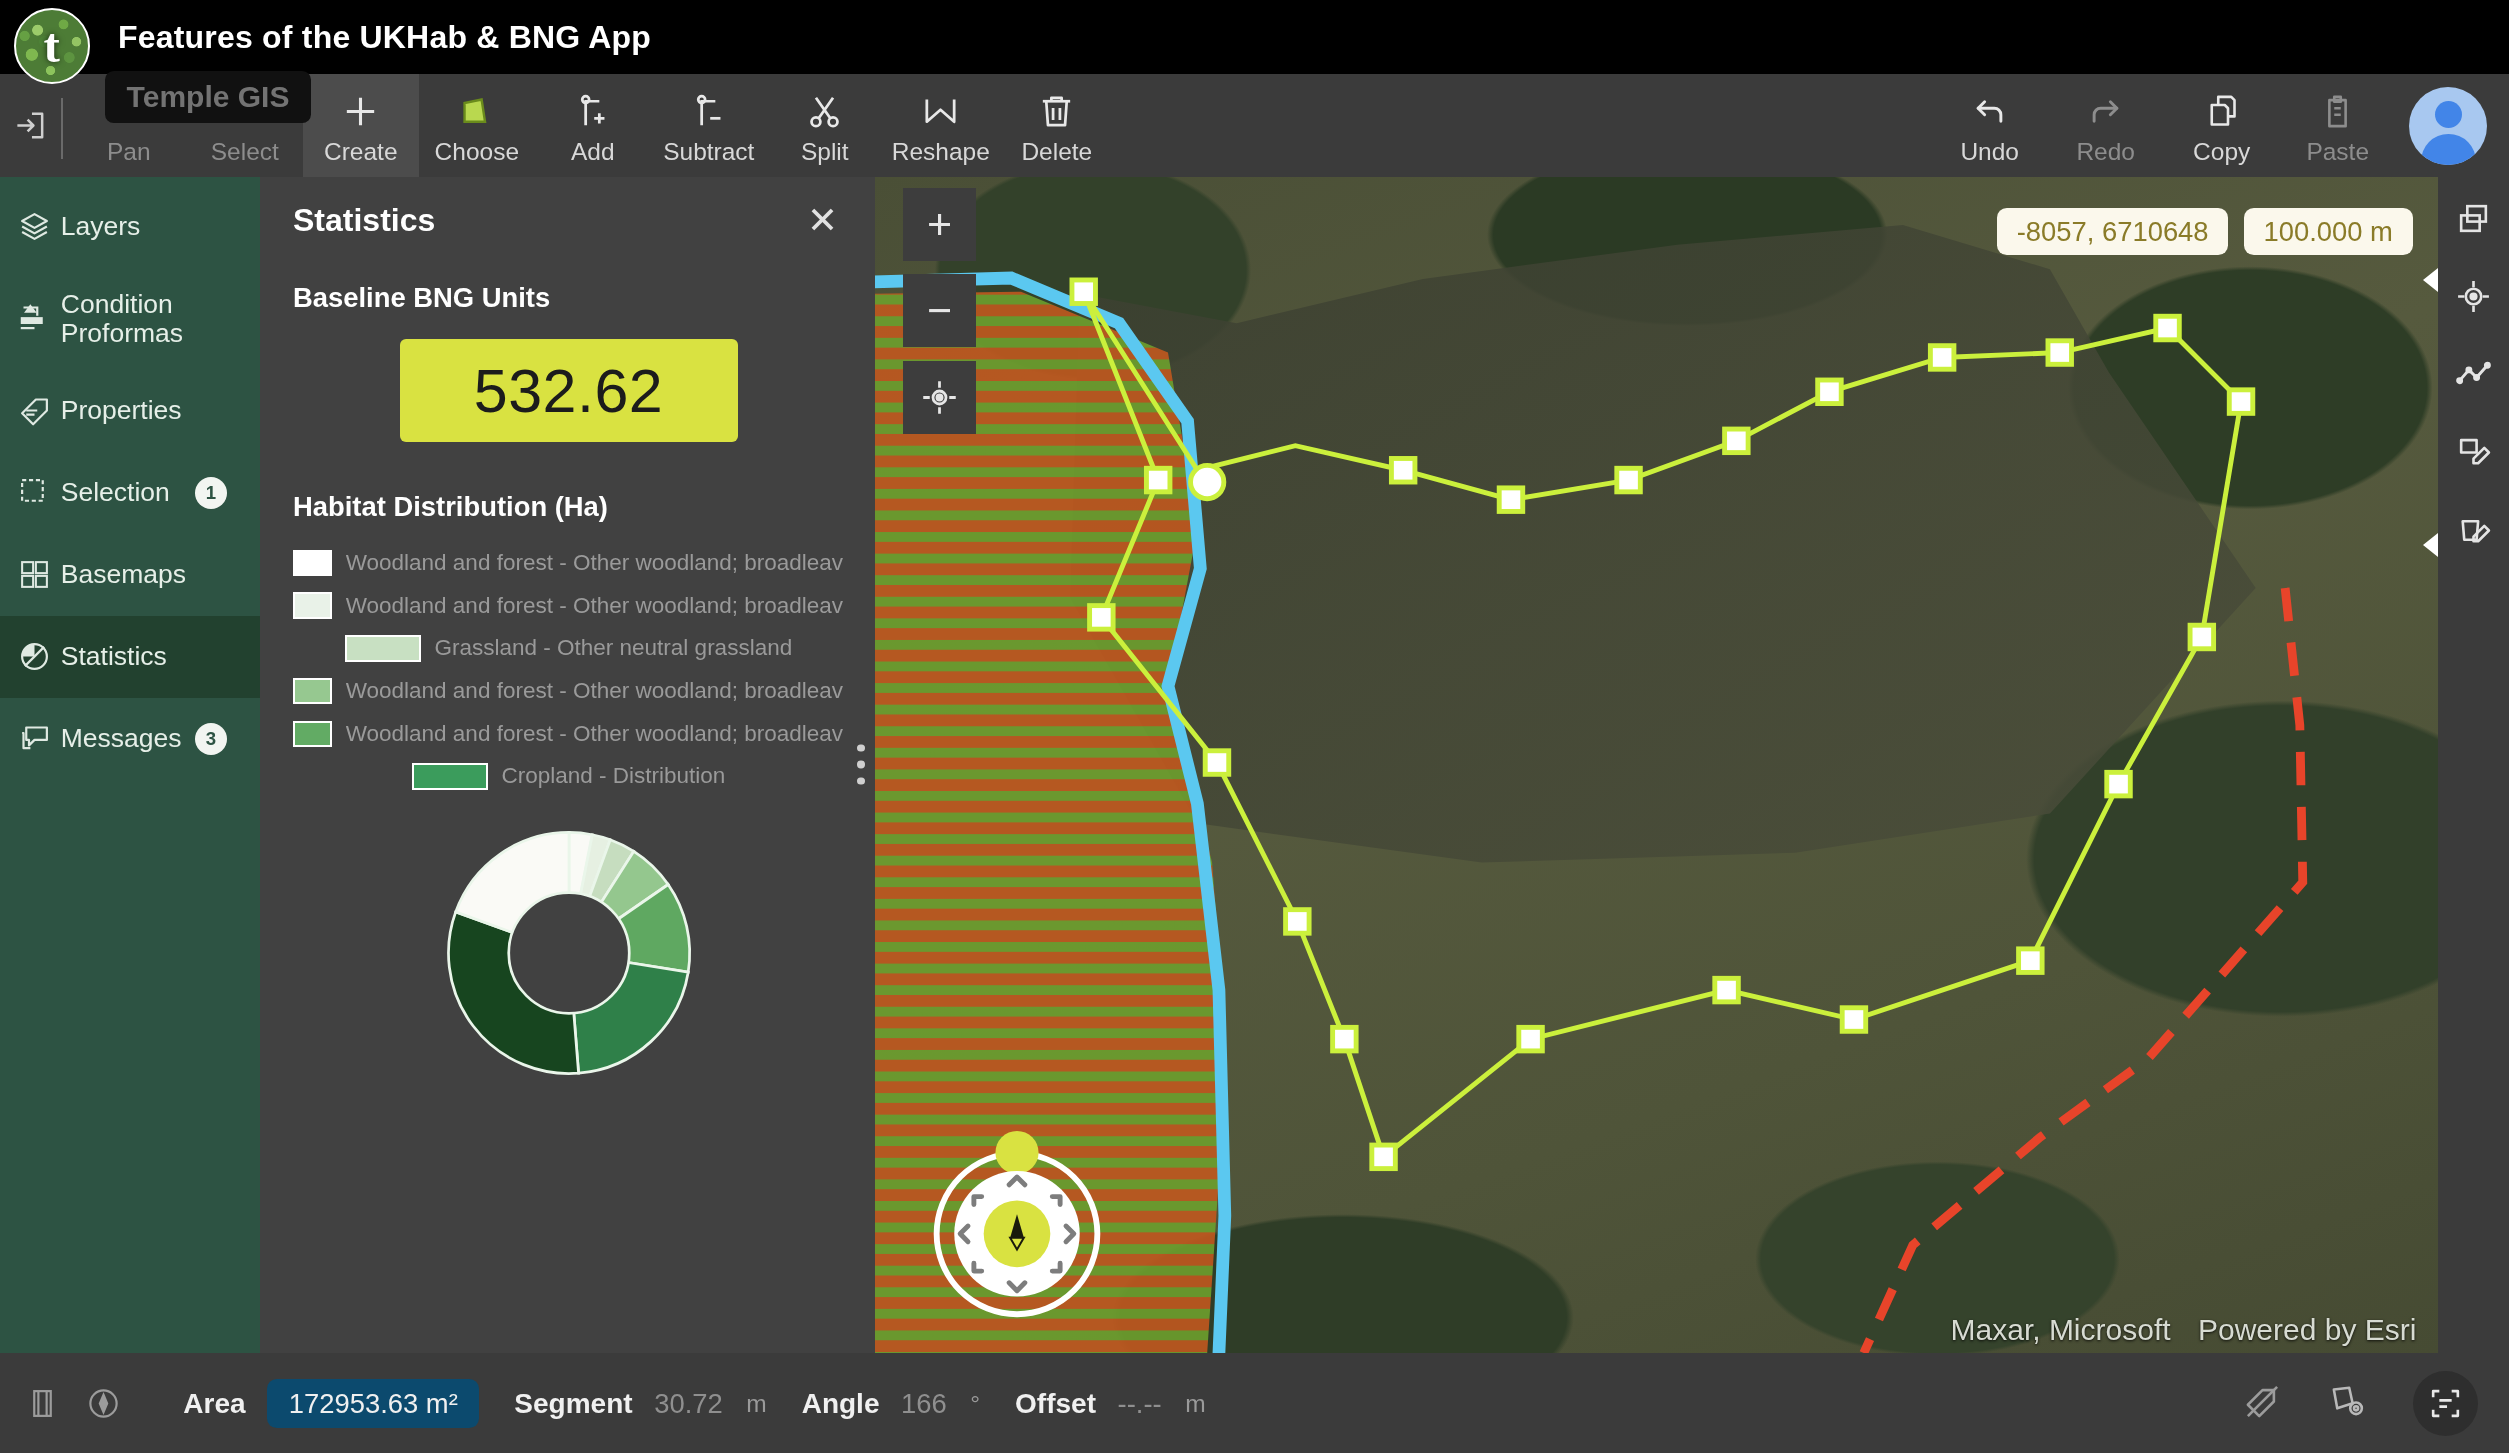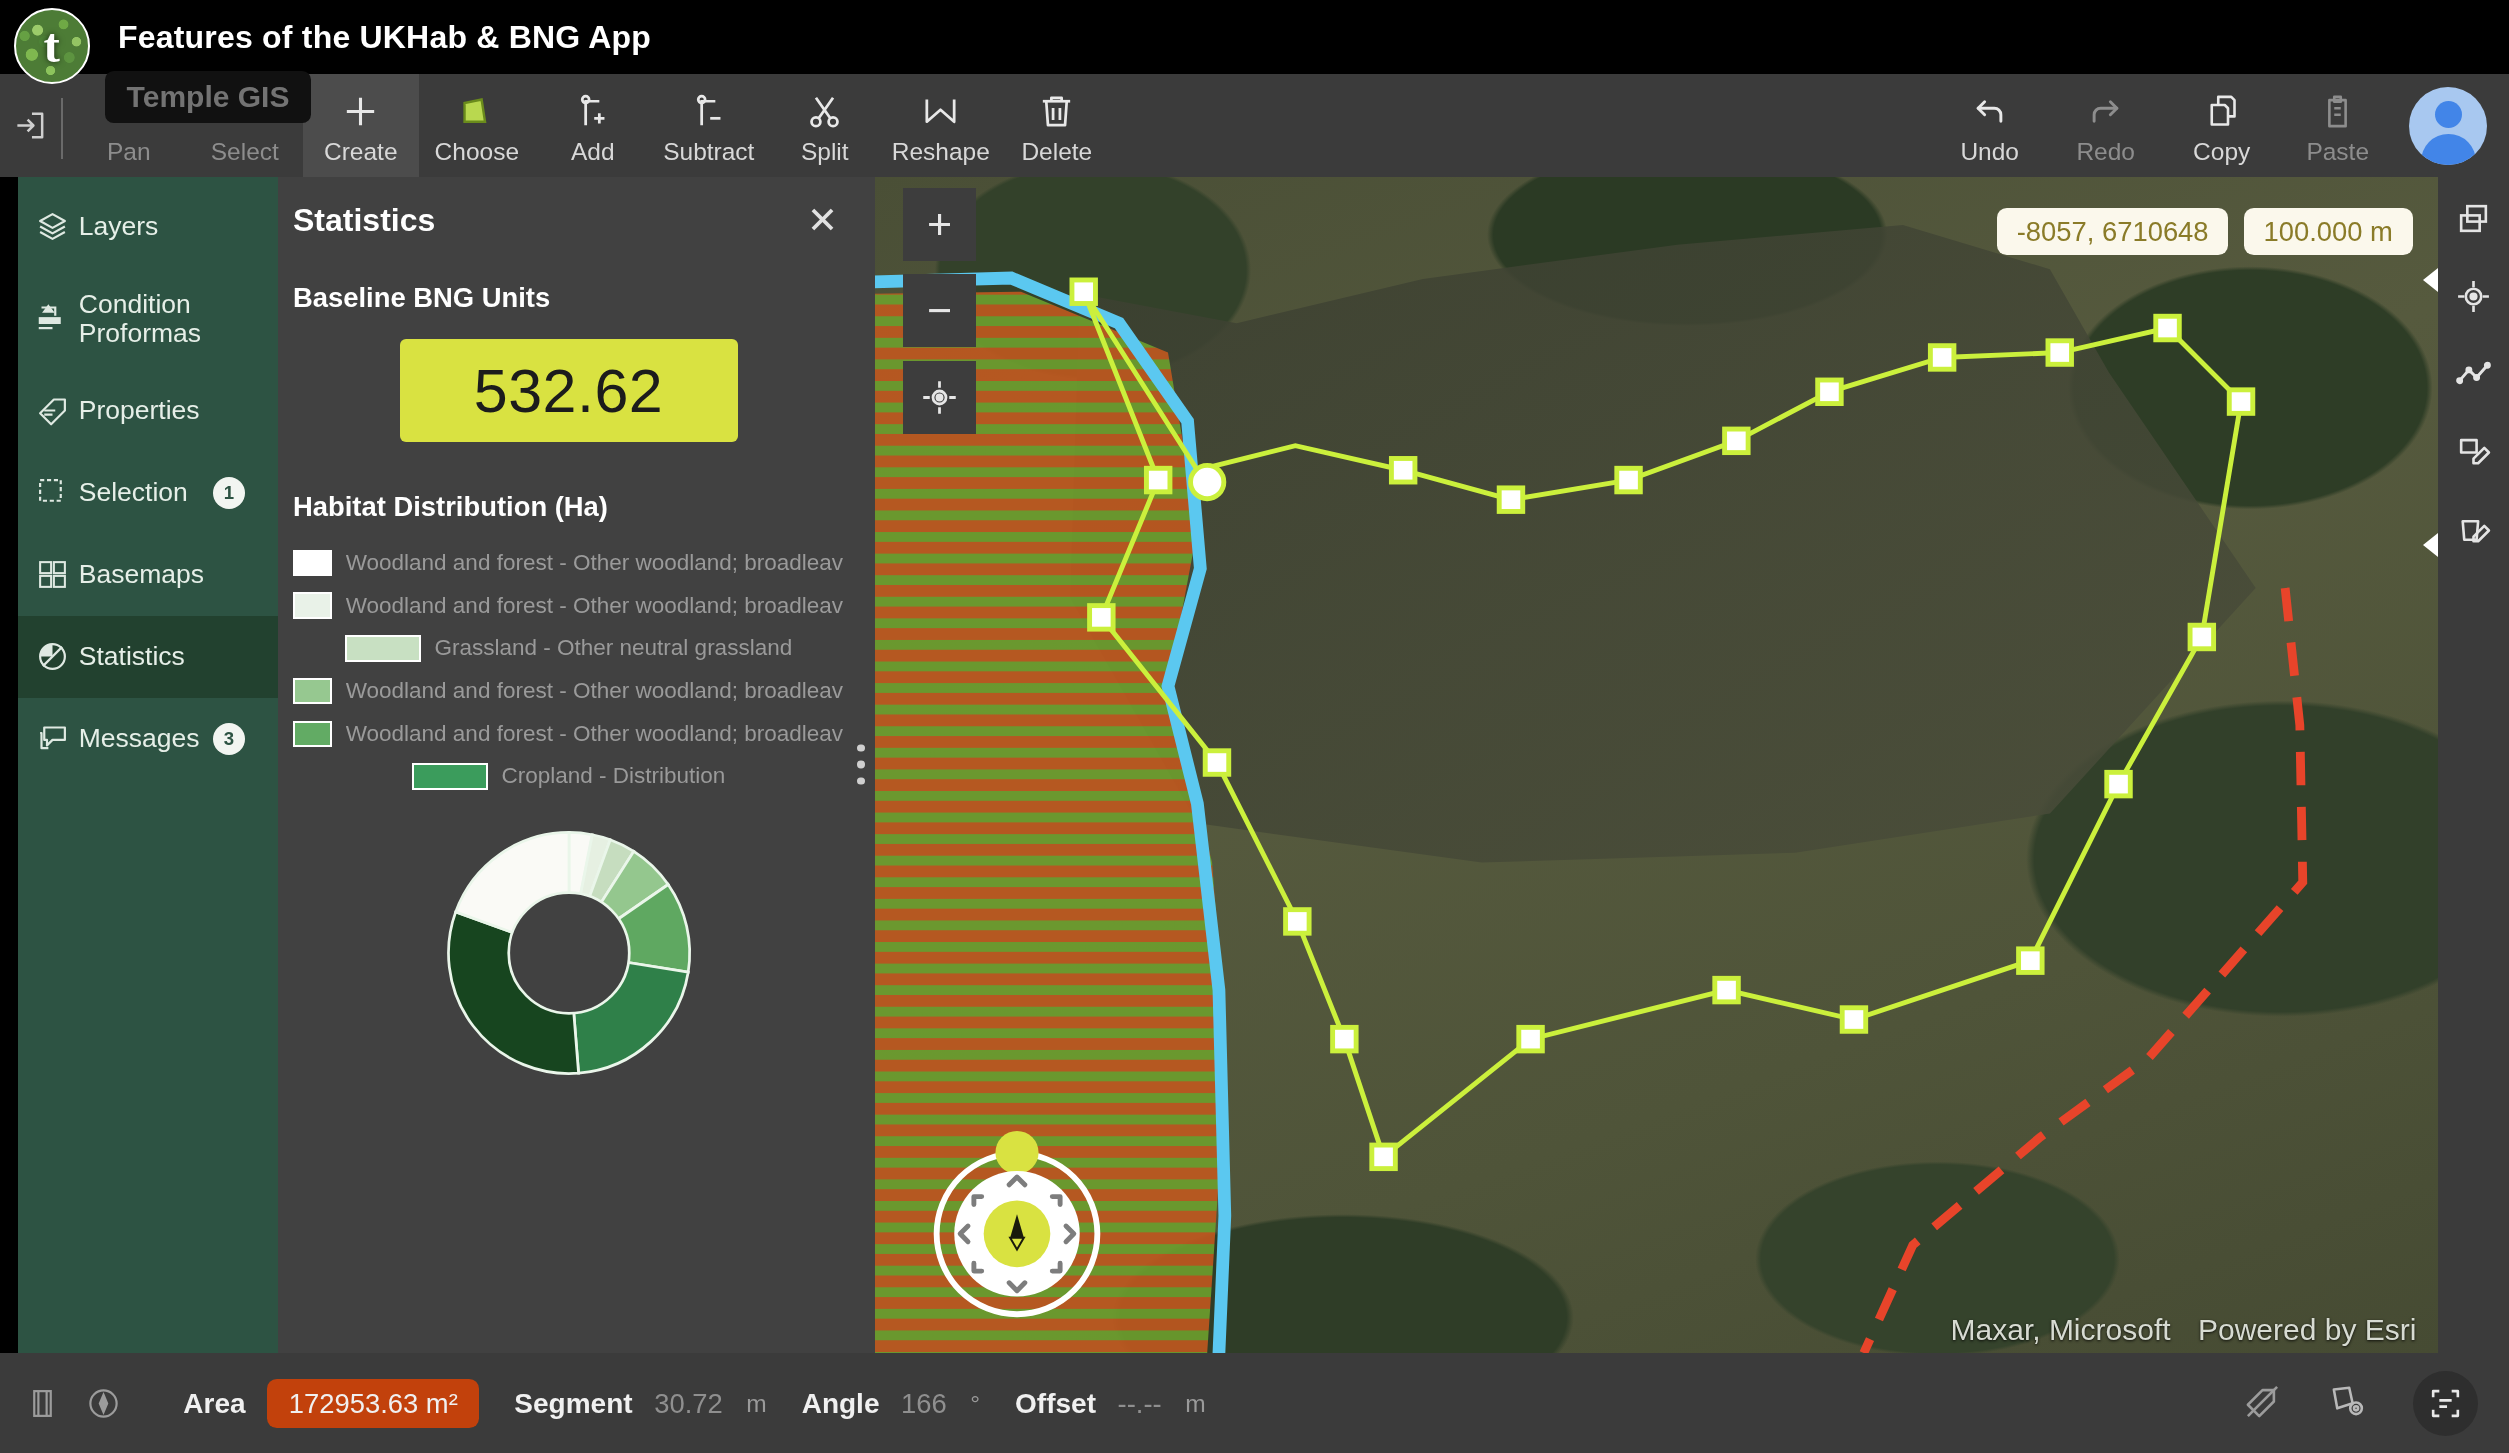--- a/index.html
+++ b/index.html
@@ -41,21 +41,21 @@
   .tb-sep{width:2px;height:61px;background:#6a6a6a;margin:0 7.8px 17.6px 0;align-self:flex-end;}
   .exit-btn{width:61px;height:103px;display:flex;align-items:center;justify-content:center;color:#cfcfcf;}
   .tooltip{position:absolute;left:105px;top:71px;background:#111;color:#737373;font-size:30px;
       font-weight:bold;padding:8.8px 21.6px;border-radius:8.8px;z-index:70;white-space:nowrap;text-align:right;}
   .avatar{width:78px;height:78px;border-radius:50%;background:#a8c8f0;margin:0 21.6px 11.8px 13.7px;
       position:relative;overflow:hidden;align-self:flex-end;}
   .avatar:before{content:"";position:absolute;left:25.5px;top:13.7px;width:27.4px;height:27.4px;border-radius:50%;background:#4285e8;}
   .avatar:after{content:"";position:absolute;left:11.8px;top:47px;width:55px;height:41px;border-radius:27.4px 27.4px 0 0;background:#4285e8;}
 
   
-  .sidebar{position:absolute;left:0;top:176px;width:260px;bottom:101px;background:#2d5343;z-index:20;padding-top:9.8px;box-sizing:border-box;margin-left:18px;}
+  .sidebar{position:absolute;left:0;top:176px;width:260px;bottom:101px;background:#2d5343;z-index:20;padding-top:9.8px;box-sizing:border-box;}
   .sb-item{height:82px;display:flex;align-items:center;padding-left:7.8px;box-sizing:border-box;cursor:pointer;position:relative;}
   .sb-item.active{background:#22412f;}
   .sb-ico{width:53px;min-width:53px;display:flex;align-items:center;justify-content:center;color:#dfe9e2;}
   .sb-lbl{color:#e6efe8;font-size:26.5px;line-height:1.08;}
   .sb-badge{position:absolute;right:33px;top:50%;transform:translateY(-50%);width:32px;height:32px;border-radius:50%;
       background:#f2f5f1;color:#2d5343;font-size:18.6px;font-weight:bold;display:flex;align-items:center;justify-content:center;}
 
   
   .panel{position:absolute;left:260px;top:176px;width:615px;bottom:101px;background:#414141;z-index:18;
       padding:25.5px 31px 0 33px;box-sizing:border-box;overflow:hidden;}
@@ -102,21 +102,21 @@
   .rail-ico{color:#e4e4e4;cursor:pointer;}
   .rail-arrow{position:absolute;right:71px;width:0;height:0;border-top:12.7px solid transparent;
       border-bottom:12.7px solid transparent;border-right:15.7px solid #fff;}
 
   
   .statusbar{position:absolute;left:0;bottom:0;width:2509px;height:101px;background:#3b3b3b;z-index:35;
       display:flex;align-items:center;padding:0 25.5px;box-sizing:border-box;}
   .st-ico{color:#9c9c9c;margin-right:27.4px;display:flex;align-items:center;}
   .st-lbl{color:#f0f0f0;font-size:28px;font-weight:bold;margin:0 21.6px 0 35px;}
   .st-val{color:#8f8f8f;font-size:27.4px;}
-  .st-val.pill{background:#c2410c;color:#f0f0f0;border-radius:9.8px;padding:8.8px 21.6px;}
+  .st-val.pill{background:#0c4a6e;color:#f0f0f0;border-radius:9.8px;padding:8.8px 21.6px;}
   .st-unit{color:#9a9a9a;font-size:24.5px;margin-left:23.5px;}
   .st-right{margin-left:auto;display:flex;align-items:center;gap:45px;padding-right:5.9px;}
   .st-round{width:65px;height:65px;border-radius:50%;background:#2e2e2e;display:flex;align-items:center;justify-content:center;}
 </style>
 </head>
 <body>
 
 <div class="map">
   <svg class="map-svg" viewBox="0 0 1596 1200" preserveAspectRatio="none">
     <defs>

